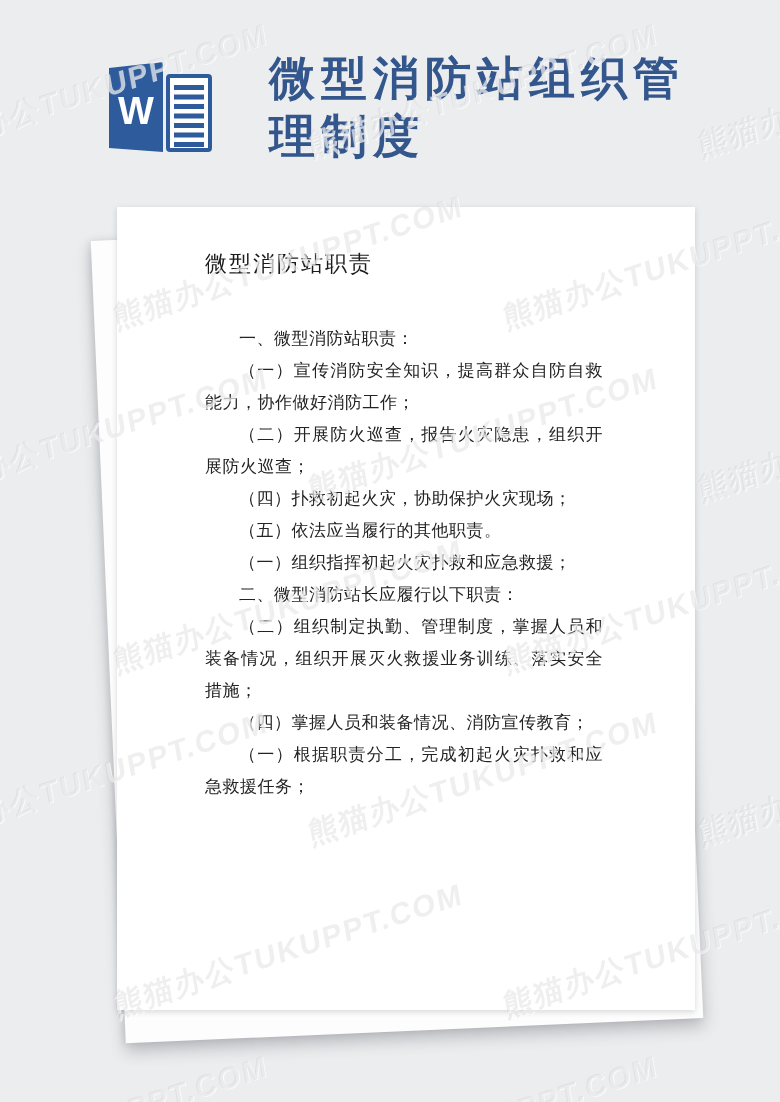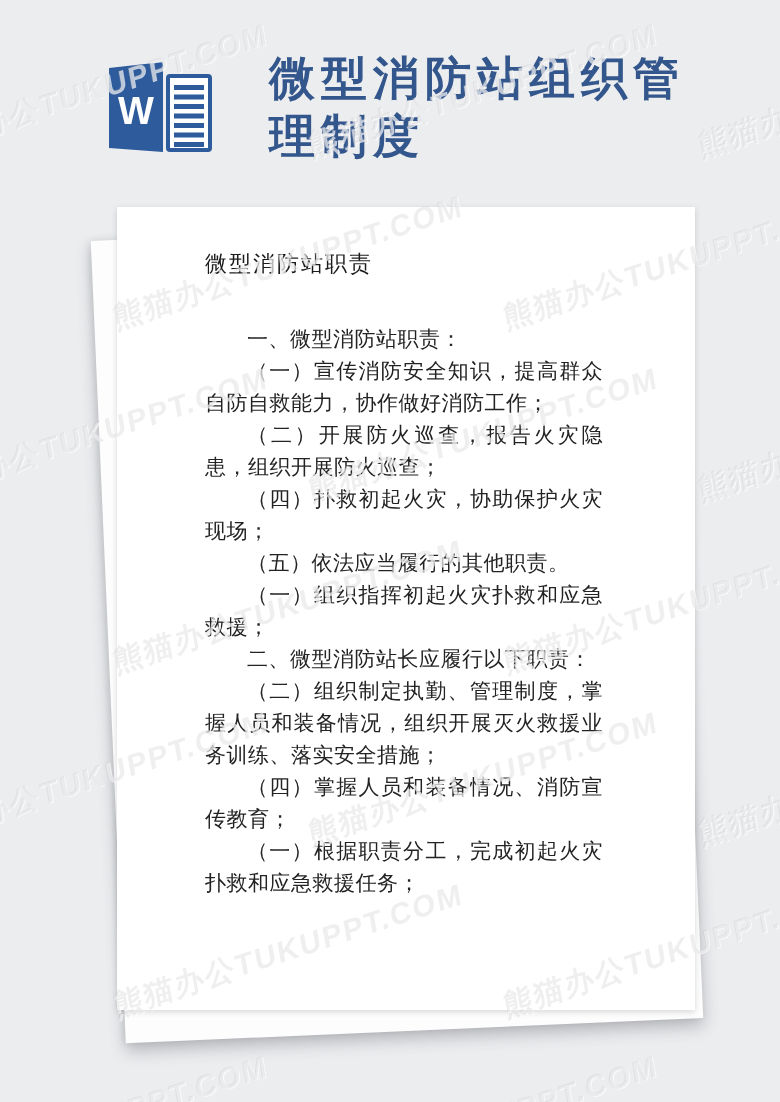--- a/index.html
+++ b/index.html
@@ -42,21 +42,21 @@
     padding:42px 92px 0 88px;
     overflow:hidden;
   }
   .doc-title{
     margin:0 0 44px 0;
     font-size:22px;line-height:30px;font-weight:500;letter-spacing:2px;
     text-align:left;color:#1b1b1b;
   }
   .doc-par{
     margin:0;text-indent:2em;
-    font-size:21px;line-height:32px;letter-spacing:.5px;
+    font-size:17px;line-height:32px;letter-spacing:.5px;
     text-align:justify;color:var(--body-text,#232323);
   }
   
   .watermark-layer{position:absolute;left:0;top:0;width:780px;height:1102px;z-index:4;pointer-events:none;overflow:hidden;}
   .wm{
     position:absolute;white-space:nowrap;
     font-family:"Liberation Sans","DejaVu Sans",sans-serif;
     font-weight:700;font-size:30px;letter-spacing:2px;
     color:rgba(174,176,182,.20);
     text-shadow:1px 1px 0 rgba(255,255,255,.7);

